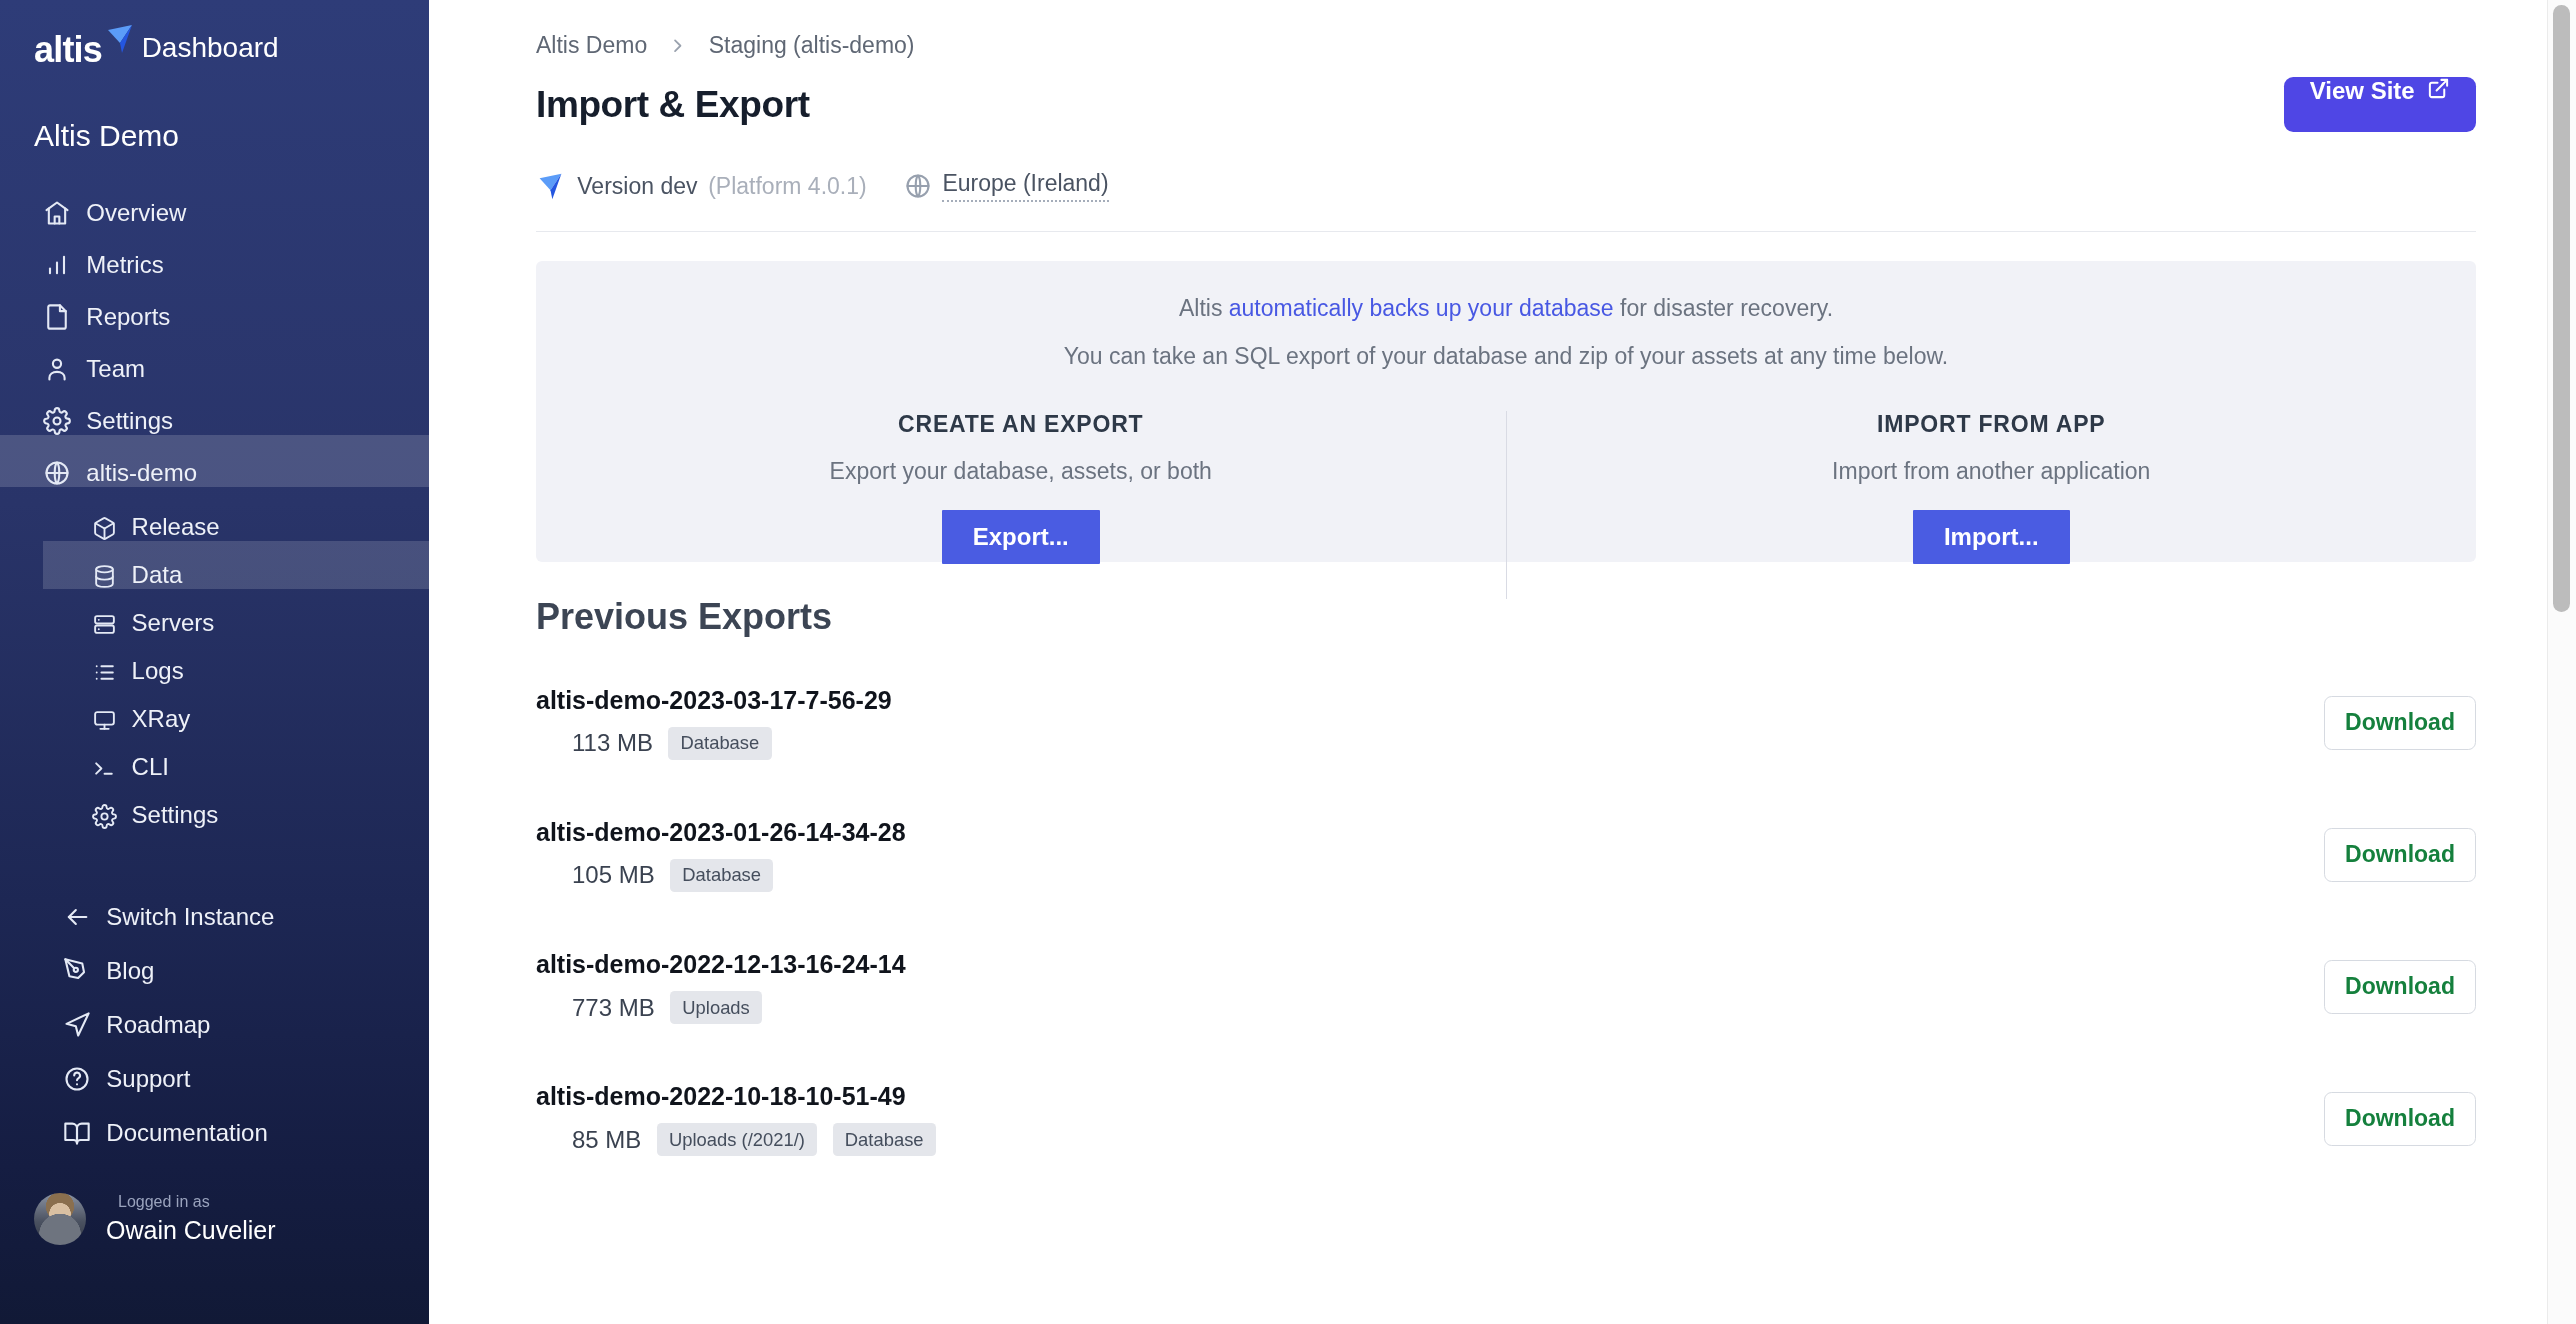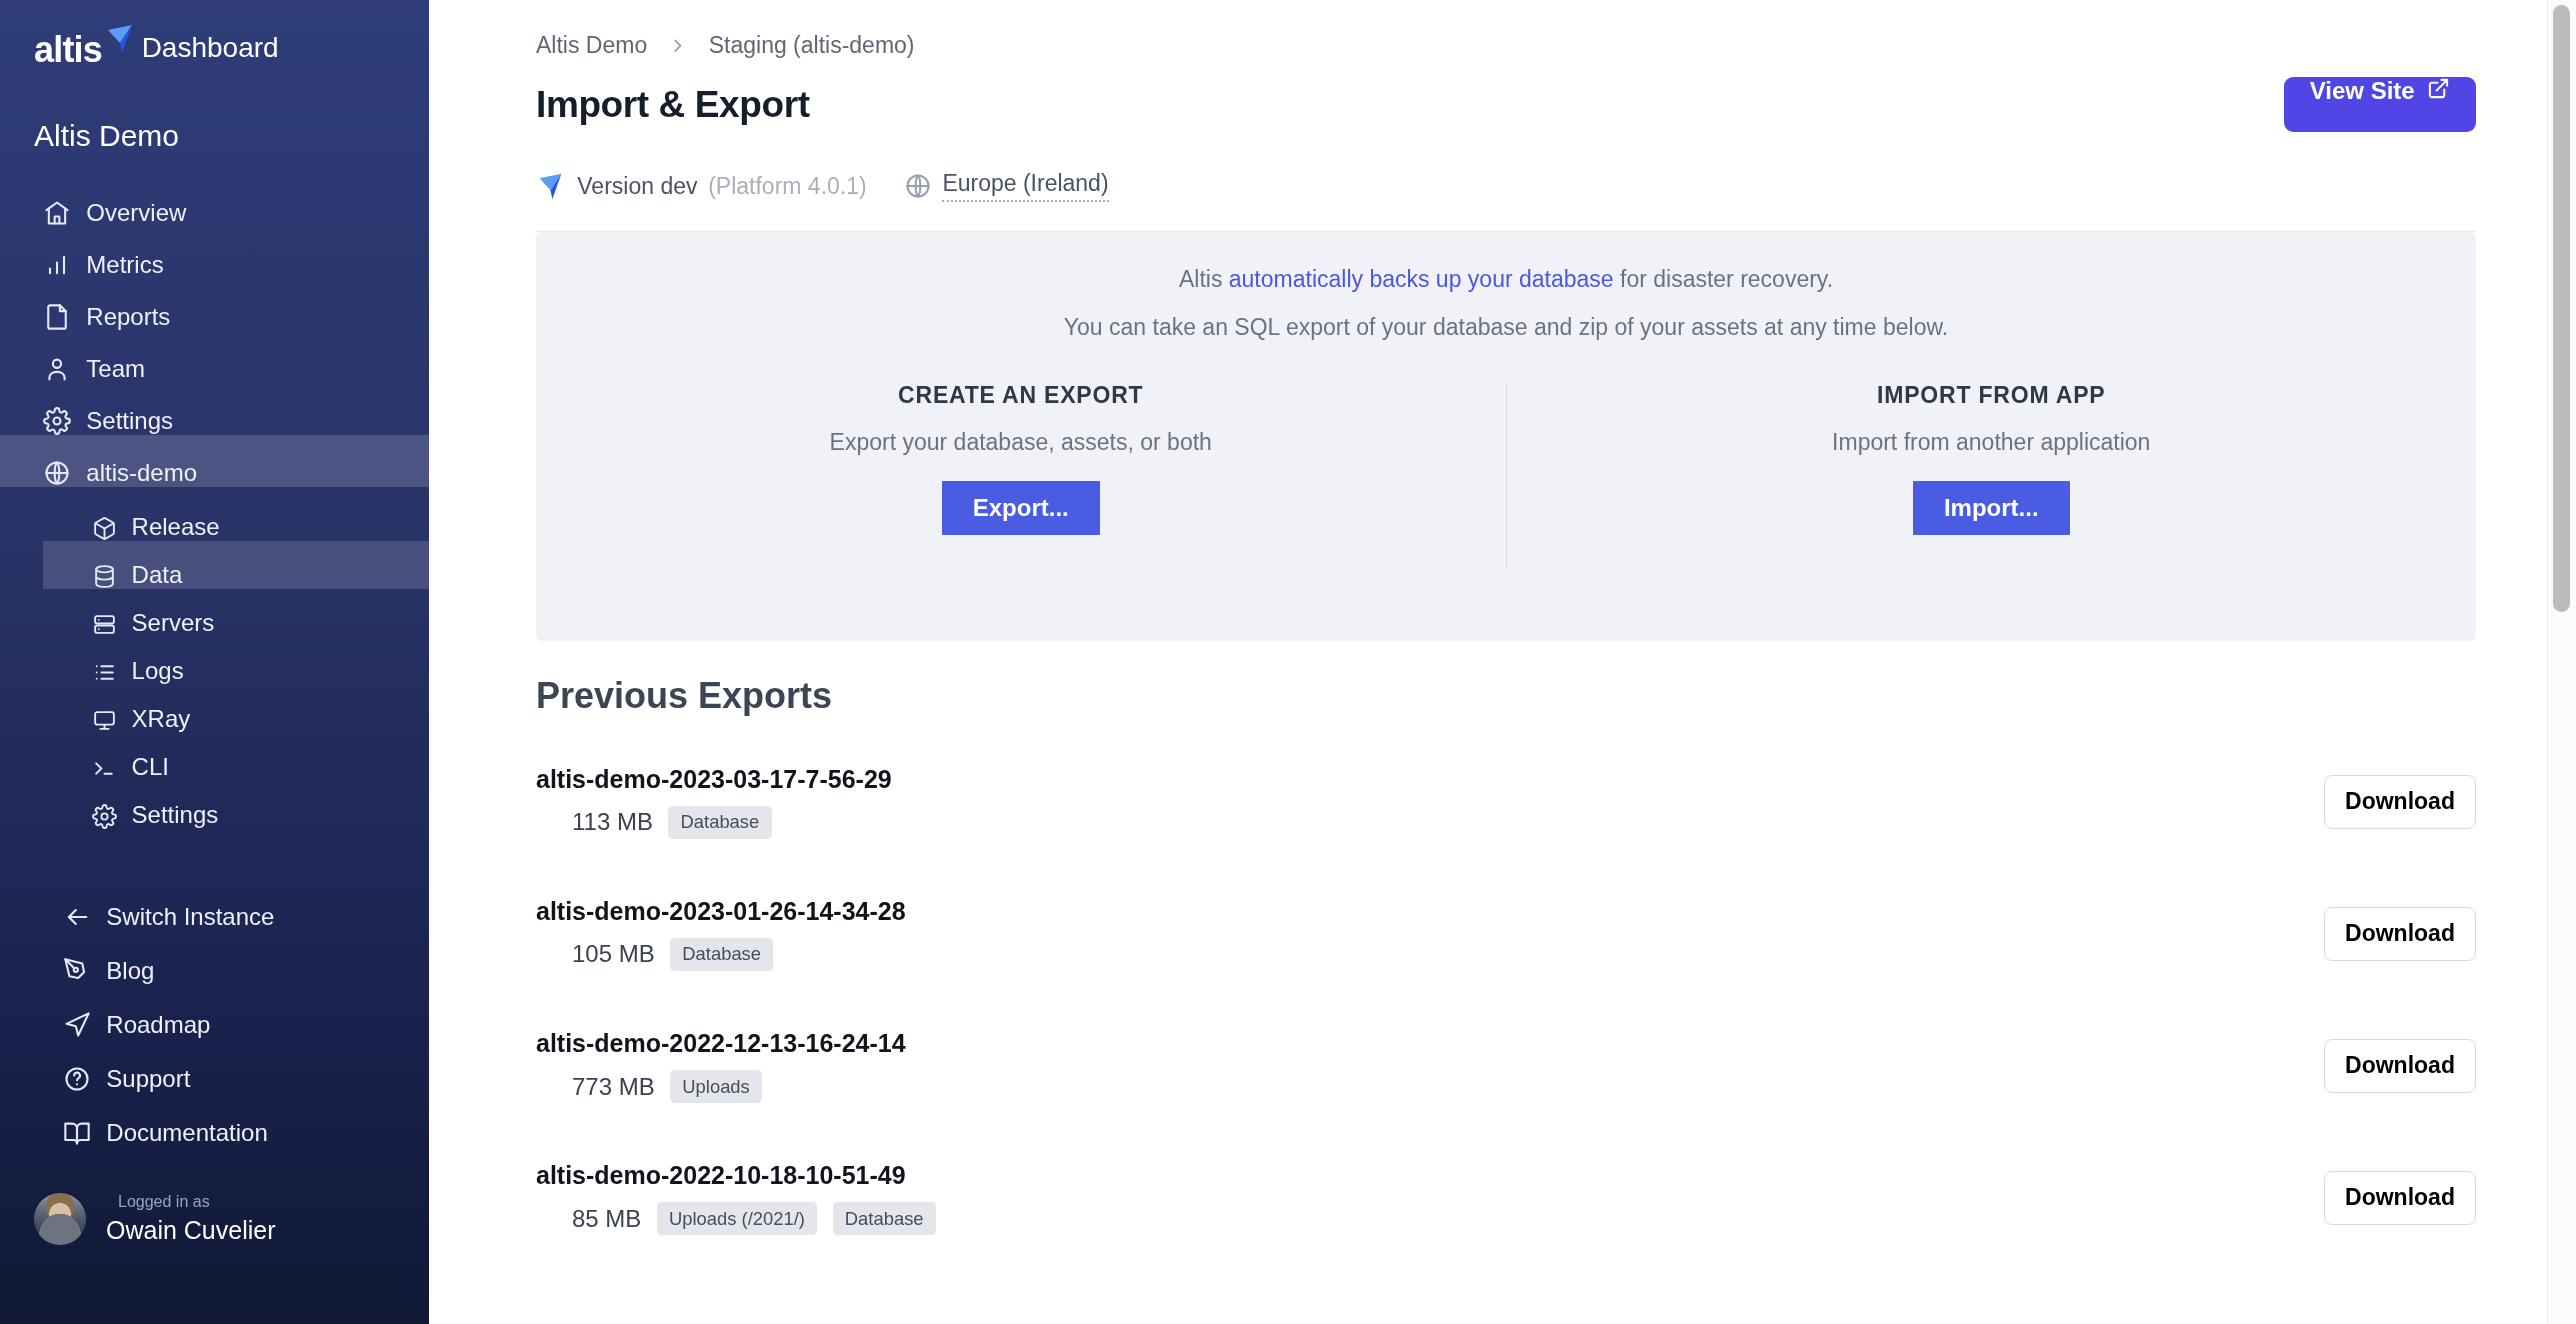--- a/index.html
+++ b/index.html
@@ -49,42 +49,42 @@
   .view-site svg { width:23px; height:23px; }
 
   .version-row { display:flex; align-items:center; margin-top:38px; font-size:23px; color:#4a5362; }
   .version-row .vmark { width:29px; height:29px; margin-right:12.3px; }
   .vlabel { font-weight:500; }
   .platform { color:#a9afba; margin-left:10.7px; }
   .version-row .globe { width:28px; height:28px; color:#97a0ae; margin-left:37px; margin-right:10.7px; }
   .region { border-bottom:2.3px dotted #a5adba; padding-bottom:2.3px; cursor:pointer; }
   .rule { margin-top:29px; border:none; border-top:1.5px solid #e7e9ee; }
 
-  .info-box { height:409px; background:#f1f2f7; border-radius:6.1px; padding-top:34px; }
+  .info-box { margin-top:29px; height:301px; background:#f1f2f7; border-radius:6.1px; padding-top:34px; }
   .ib-line { text-align:center; font-size:23px; color:#6b7380; }
   .ib-line + .ib-line { margin-top:21.5px; }
   .ib-link { color:#4858e3; font-weight:500; cursor:pointer; }
   .cols { display:flex; margin-top:41px; }
   .col { flex:1; text-align:center; padding-bottom:35px; }
   .col-right { border-left:1.5px solid #d9dbe4; }
   .col-h { font-size:23px; font-weight:700; color:#2e3948; letter-spacing:0.8px; }
   .col-d { margin-top:20px; font-size:23px; color:#6b7380; }
   .btn-primary { margin-top:24.5px; height:54px; padding:0 31px; background:#4a5ce2; border:none;
     border-radius:1px; color:#fff; font-size:24px; font-weight:600; font-family:inherit; cursor:pointer; }
 
   .prev-h { margin-top:34px; font-size:36px; font-weight:700; color:#3c4554; }
   .export-row { display:flex; justify-content:space-between; align-items:center; margin-top:58px; }
   .export-row.first { margin-top:48px; }
   .ex-name { font-size:25px; font-weight:700; color:#10141c; }
   .ex-meta { display:flex; align-items:center; margin-top:12.3px;margin-left:36px; }
   .ex-size { font-size:24px; color:#3a4250; }
   .badge { margin-left:15.3px; background:#e4e6eb; color:#454e5d; font-size:18.4px;
     padding:5.4px 12.3px; border-radius:4.6px; }
   .btn-download { height:54px; width:152px; background:#fff; border:1.5px solid #d6dae1;
-    border-radius:7.7px; font-size:23px; font-weight:600; color:#000000; font-family:inherit; cursor:pointer; flex:none; }
+    border-radius:7.7px; font-size:23px; font-weight:600; color:#15803d; font-family:inherit; cursor:pointer; flex:none; }
 
   
   .scroll-track { position:absolute; right:0; top:0; width:29px; height:1325px;
     background:#fbfbfb; border-left:1.5px solid #ebebeb; }
   .scroll-thumb { position:absolute; right:6.1px; top:4.6px; width:17px; height:607px;
     border-radius:8.4px; background:#bcbcbc; }
 </style>
 </head>
 <body>
 

